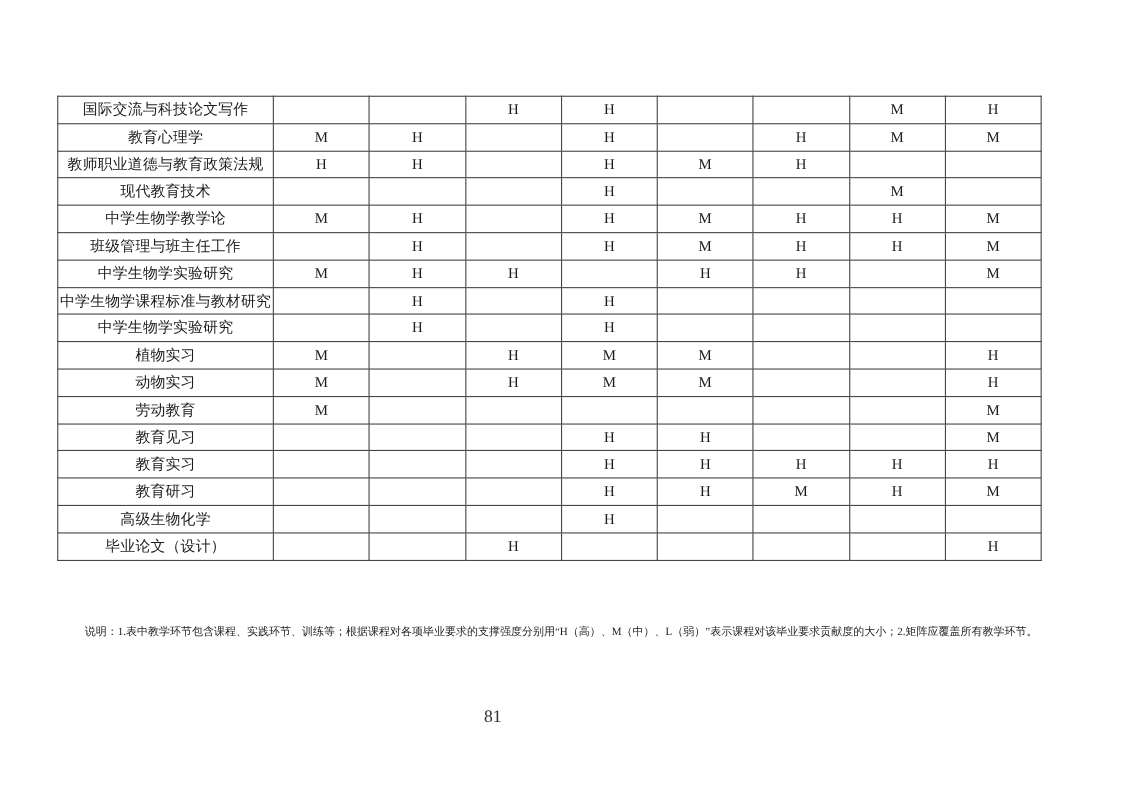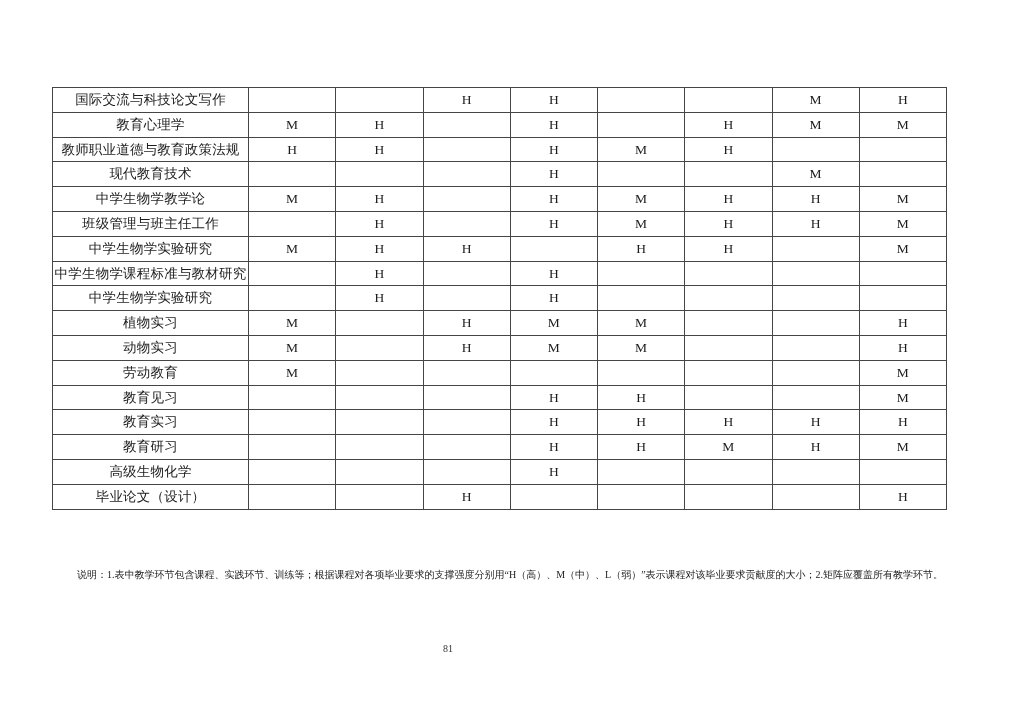--- a/index.html
+++ b/index.html
@@ -53,21 +53,21 @@
     text-align: justify;
     text-indent: 14px;
     color: #1c1c1c;
   }
   .page-number {
     position: absolute;
     left: 0;
     top: 643px;
     width: 896px;
     text-align: center;
-    font-size: 10px;
+    font-size: 16px;
     color: #333333;
   }
 </style>
 </head>
 <body>
 
 <div class="page">
 
   <table class="matrix">
     <colgroup>

